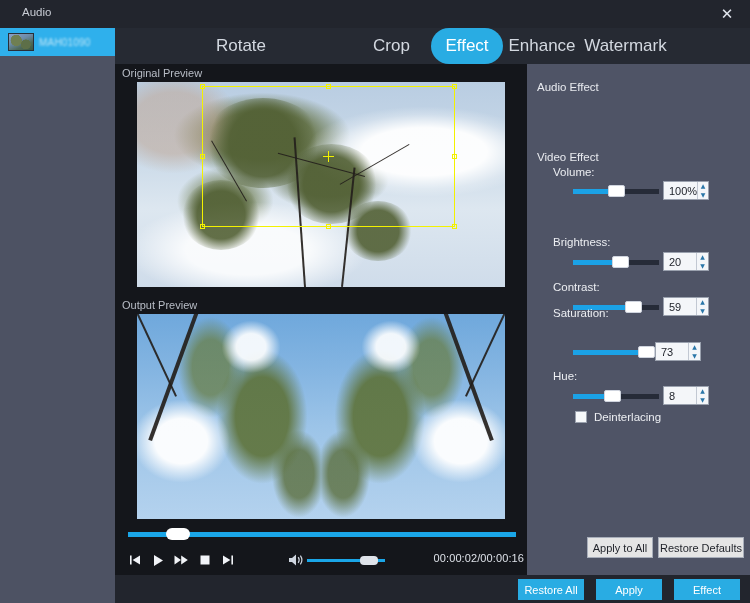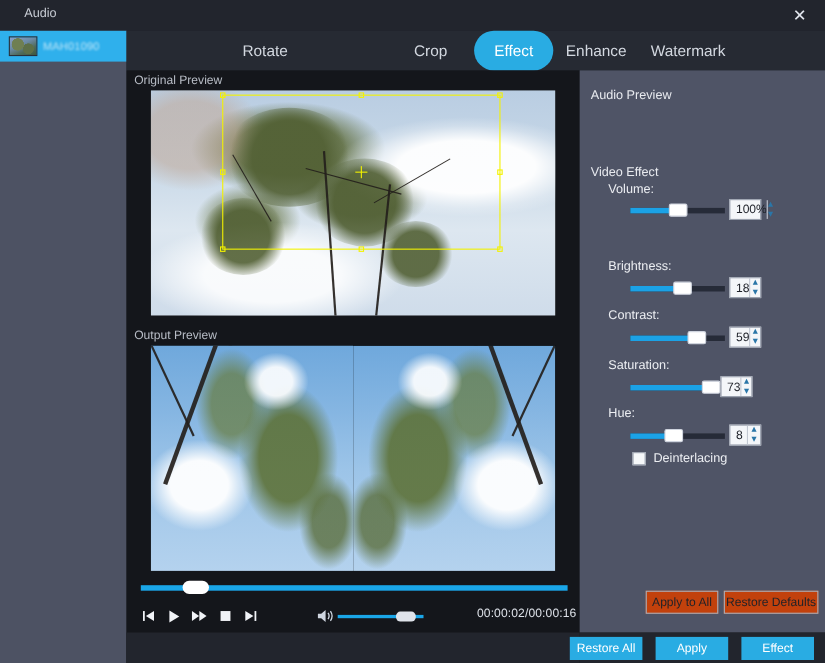--- a/index.html
+++ b/index.html
@@ -53,21 +53,21 @@
   }
 
   
   .tabbar {
     position: absolute; left: 115px; top: 28px; width: 635px; height: 36px;
     background: #262a33;
   }
   .tab {
     position: absolute; top: 0; height: 36px;
     display: flex; align-items: center; justify-content: center;
-    font-size: 14px; color: #d3d8e0; cursor: pointer; white-space: nowrap;
+    font-size: 17px; color: #d3d8e0; cursor: pointer; white-space: nowrap;
   }
   .tab.active { background: #29ace3; color: #ffffff; }
 
   
   .preview-area {
     position: absolute; left: 115px; top: 64px; width: 412px; height: 539px;
     background: #14161b;
   }
   .prev-label {
     position: absolute; left: 7px; font-size: 11px; color: #b8bdc6;
@@ -203,21 +203,21 @@
     background: #262b38;
   }
   .sl-fill {
     position: absolute; left: 0; top: 4px; height: 5px; background: #1ba2e6;
   }
   .sl-thumb {
     position: absolute; top: 0; width: 17px; height: 12px; margin-left: -8px;
     background: #ffffff; border-radius: 2px; border: 1px solid #cfd4de;
   }
   .spin {
-    position: absolute; width: 29px; height: 19px;
+    position: absolute; width: 46px; height: 19px;
     background: #f4f6f9; border: 1px solid #9aa1ae;
     display: flex; align-items: center;
   }
   .spin-val {
     flex: 1; padding-left: 5px; font-size: 11px; color: #1d2028;
     font-family: "Liberation Sans", sans-serif;
   }
   .spin-arrows {
     width: 12px; height: 100%; border-left: 1px solid #c2c8d2;
     display: flex; flex-direction: column; cursor: pointer;
@@ -232,21 +232,21 @@
     display: flex; align-items: center; cursor: pointer;
   }
   .chk-box {
     width: 12px; height: 12px; background: #f6f8fa; border: 1px solid #9aa1ae;
   }
   .chk-lbl { margin-left: 7px; font-size: 11.5px; color: #eceef2; }
 
   
   .gbtn {
     position: absolute; height: 21px;
-    background: #c2410c; border: 1px solid #a8aeba;
+    background: #e5e5e5; border: 1px solid #a8aeba;
     display: flex; align-items: center; justify-content: center;
     font-size: 11px; color: #1f2229; cursor: pointer; white-space: nowrap;
   }
 
   
   .bottombar {
     position: absolute; left: 527px; top: 575px; width: 223px; height: 28px;
     background: #22252d;
   }
   .bbtn {
@@ -392,21 +392,21 @@
     <div class="vol-wrap">
       <div class="vol-track"></div>
       <div class="vol-thumb" id="volThumb" style="left: 80%;"></div>
     </div>
 
     <div class="timecode">00:00:02/00:00:16</div>
   </div>
 
   <div class="rpanel">
 
-    <div class="grp-title" style="top:17px;">Audio Preview</div>
+    <div class="grp-title" style="top:17px;">Audio Effect</div>
     <div class="grp-title" style="top:87px;">Video Effect</div>
 
     <div class="ctl-label" style="top:102px;">Volume:</div>
     <div class="sl-wrap" style="top:121px;">
       <div class="sl-groove"></div>
       <div class="sl-fill" style="width:50%"></div>
       <div class="sl-thumb" style="left:50%"></div>
     </div>
     <div class="spin" style="left:136px;top:117px;">
       <div class="spin-val">100%</div>
@@ -416,42 +416,42 @@
       </div>
     </div>
 
     <div class="ctl-label" style="top:172px;">Brightness:</div>
     <div class="sl-wrap" style="top:192px;">
       <div class="sl-groove"></div>
       <div class="sl-fill" style="width:55%"></div>
       <div class="sl-thumb" style="left:55%"></div>
     </div>
     <div class="spin" style="left:136px;top:188px;">
-      <div class="spin-val">18</div>
+      <div class="spin-val">20</div>
       <div class="spin-arrows">
         <div>▲</div>
         <div>▼</div>
       </div>
     </div>
 
     <div class="ctl-label" style="top:217px;">Contrast:</div>
     <div class="sl-wrap" style="top:237px;">
       <div class="sl-groove"></div>
       <div class="sl-fill" style="width:70%"></div>
       <div class="sl-thumb" style="left:70%"></div>
     </div>
     <div class="spin" style="left:136px;top:233px;">
       <div class="spin-val">59</div>
       <div class="spin-arrows">
         <div>▲</div>
         <div>▼</div>
       </div>
     </div>
 
-    <div class="ctl-label" style="top:262px;">Saturation:</div>
+    <div class="ctl-label" style="top:243px;">Saturation:</div>
     <div class="sl-wrap" style="top:282px;">
       <div class="sl-groove"></div>
       <div class="sl-fill" style="width:85%"></div>
       <div class="sl-thumb" style="left:85%"></div>
     </div>
     <div class="spin" style="left:128px;top:278px;">
       <div class="spin-val">73</div>
       <div class="spin-arrows">
         <div>▲</div>
         <div>▼</div>

